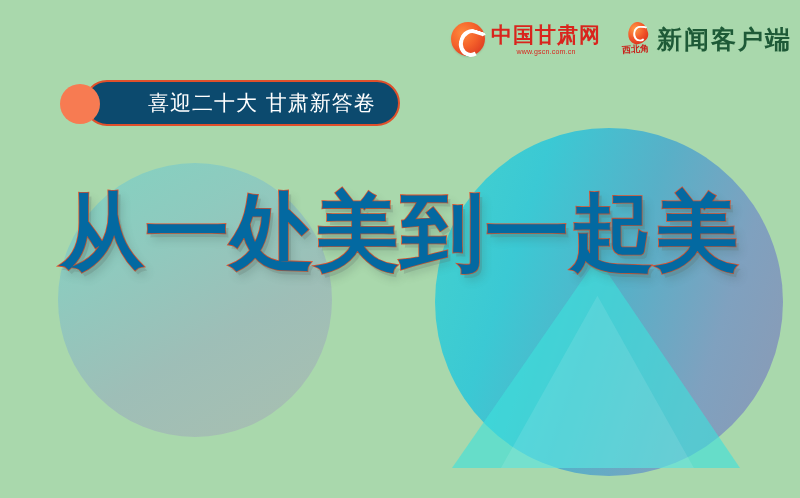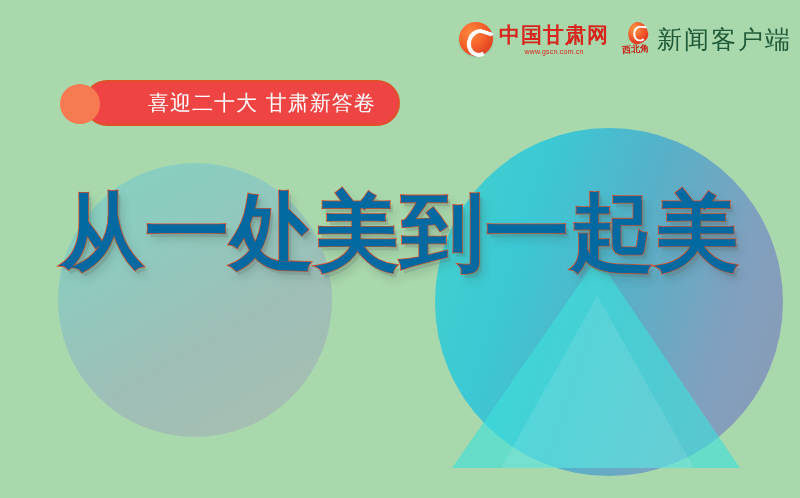--- a/index.html
+++ b/index.html
@@ -62,21 +62,21 @@
     clip-path: polygon(50.5% 18%, 84% 100%, 17% 100%);
   }
 
   
   .logo-bar {
     position: absolute;
     right: 8px;
     top: 22px;
     display: flex;
     align-items: center;
-    gap: 16px;
+    gap: 24px;
     z-index: 6;
   }
   .logo-group {
     display: flex;
     align-items: center;
     gap: 6px;
   }
   .gscn-mark {
     position: relative;
     width: 34px;
@@ -153,21 +153,21 @@
     font-size: 9px;
     font-weight: bold;
     color: #c9201a;
     letter-spacing: 0px;
     font-family: "DejaVu Serif", "Liberation Serif", serif;
     transform: rotate(-4deg);
     white-space: nowrap;
   }
   .news-text {
     font-size: 25px;
-    font-weight: normal;
+    font-weight: bold;
     color: #1e5a37;
     letter-spacing: 2px;
     font-family: "DejaVu Serif", "Liberation Serif", serif;
     line-height: 1;
   }
 
   
   .badge-wrap {
     position: absolute;
     left: 60px;
@@ -177,21 +177,21 @@
   }
   .badge-pill {
     position: absolute;
     left: 24px;
     top: 0;
     height: 46px;
     box-sizing: border-box;
     padding: 0 22px 0 62px;
     display: flex;
     align-items: center;
-    background: #ef4444;
+    background: #0c4a6e;
     border: 2px solid #e0502b;
     border-radius: 24px;
   }
   .badge-dot {
     position: absolute;
     left: 0;
     top: 4px;
     width: 40px;
     height: 40px;
     border-radius: 50%;

